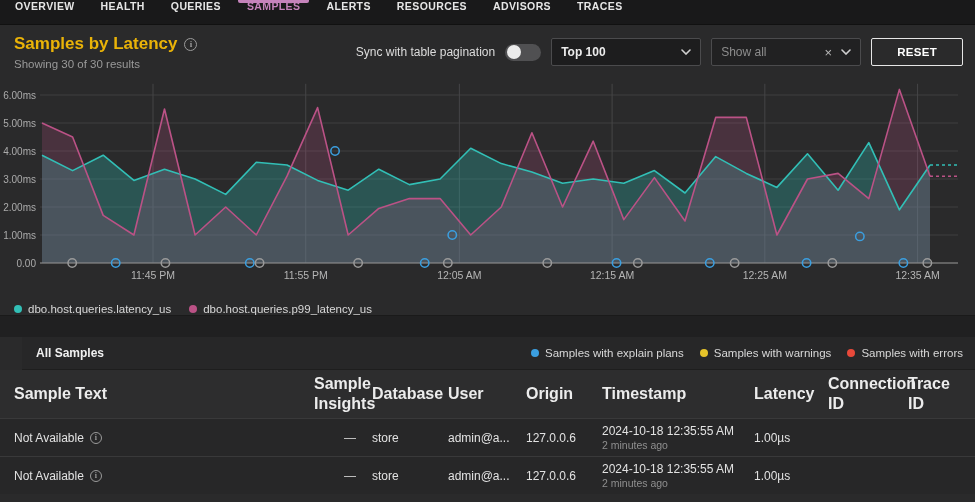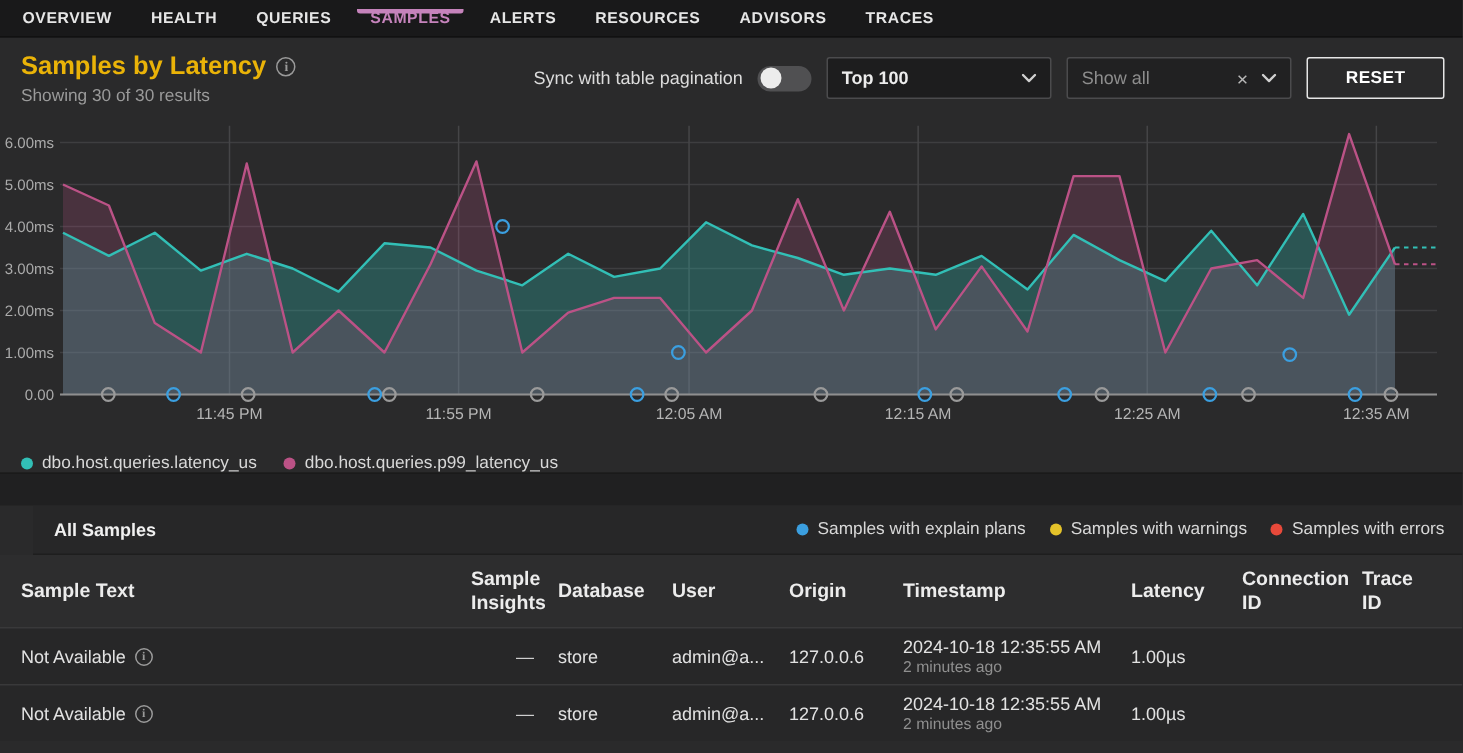--- a/index.html
+++ b/index.html
@@ -6,21 +6,21 @@
   html, body { width: 975px; height: 502px; overflow: hidden; }
   body {
     background: #2a2a2b;
     font-family: "Liberation Sans", "DejaVu Sans", sans-serif;
     color: #e0e0e0;
     -webkit-font-smoothing: antialiased;
   }
 
   
   .topnav {
-    height: 25px; background: #19191a; display: flex; align-items: center;
+    height: 25px; background: #19191a; display: flex; align-items: flex-start;
     padding-left: 2px; border-bottom: 1px solid #111;
   }
   .topnav .tab {
     position: relative; display: flex; align-items: center;
     padding: 0 13px; font-size: 10.5px; font-weight: 700; letter-spacing: .4px;
     color: #e6e6e6; cursor: pointer; white-space: nowrap;
   }
   .topnav .tab.active { color: #c583bb; }
   .topnav .tab.active::before {
     content: ""; position: absolute; top: 0; left: 4px; right: 4px; height: 3px;
@@ -81,21 +81,21 @@
   .samples-title { font-size: 12px; font-weight: 700; color: #f0f0f0; }
   .samples-legend { display: flex; gap: 16px; align-items: center; }
 
   
   .grid-row {
     display: grid;
     grid-template-columns: 300px 58px 76px 78px 76px 152px 74px 80px 1fr;
     align-items: center; padding-left: 14px; padding-right: 8px;
   }
   .thead {
-    height: 48px; background: #2d2d2e; font-size: 13px; font-weight: 700; color: #ececec;
+    height: 48px; background: #2d2d2e; font-size: 16px; font-weight: 700; color: #ececec;
   }
   .thead .th { line-height: 1.25; padding-right: 10px; }
   .th.col-insights { text-align: right; padding-right: 16px; }
   .tbody .tr {
     height: 38px; background: #272728; border-top: 1px solid #39393a;
     font-size: 12px; color: #e2e2e2; cursor: pointer;
   }
   .td { padding-right: 10px; white-space: nowrap; overflow: hidden; }
   .td.col-insights { text-align: right; padding-right: 16px; color: #cfcfcf; }
   .cell-with-icon { display: flex; align-items: center; gap: 6px; }

